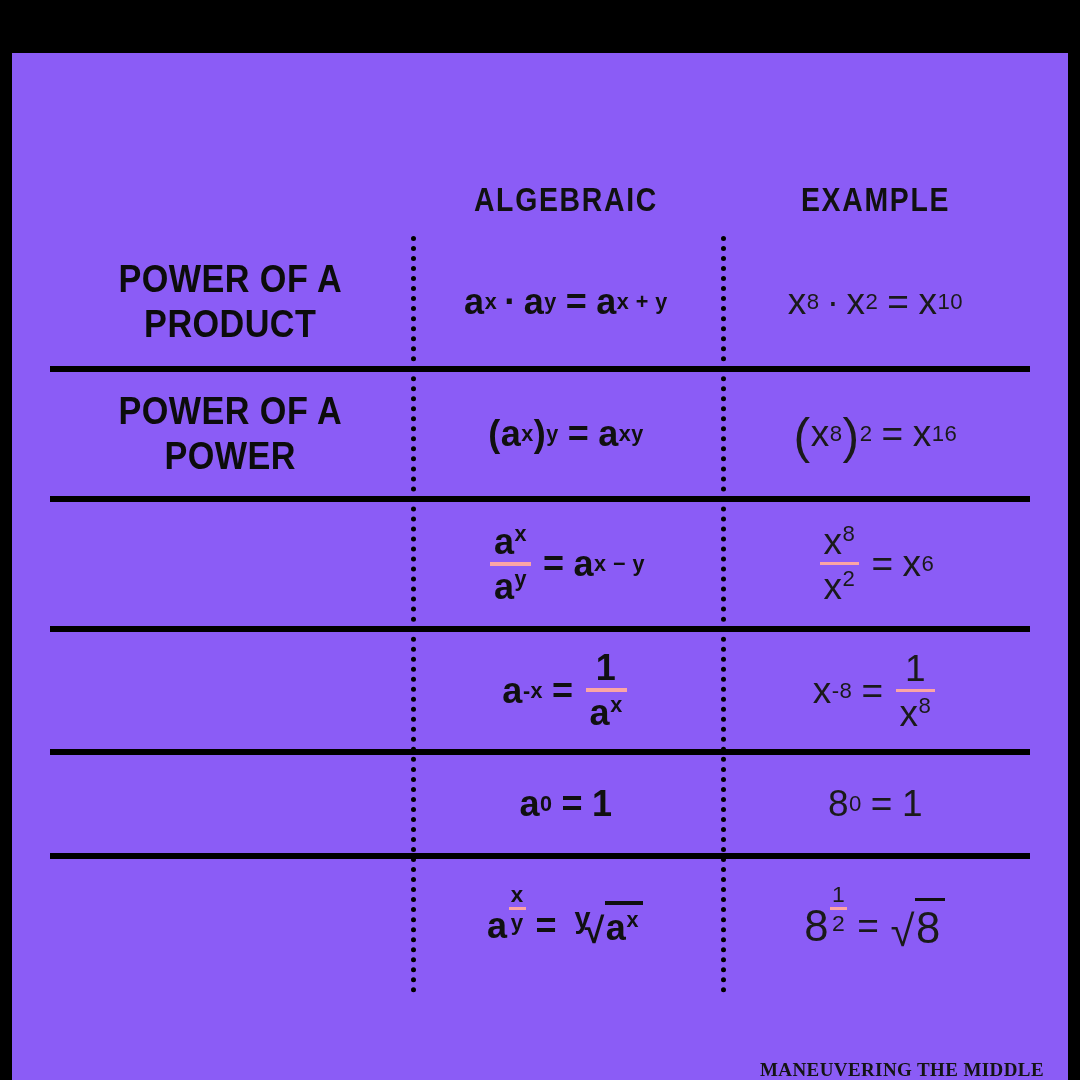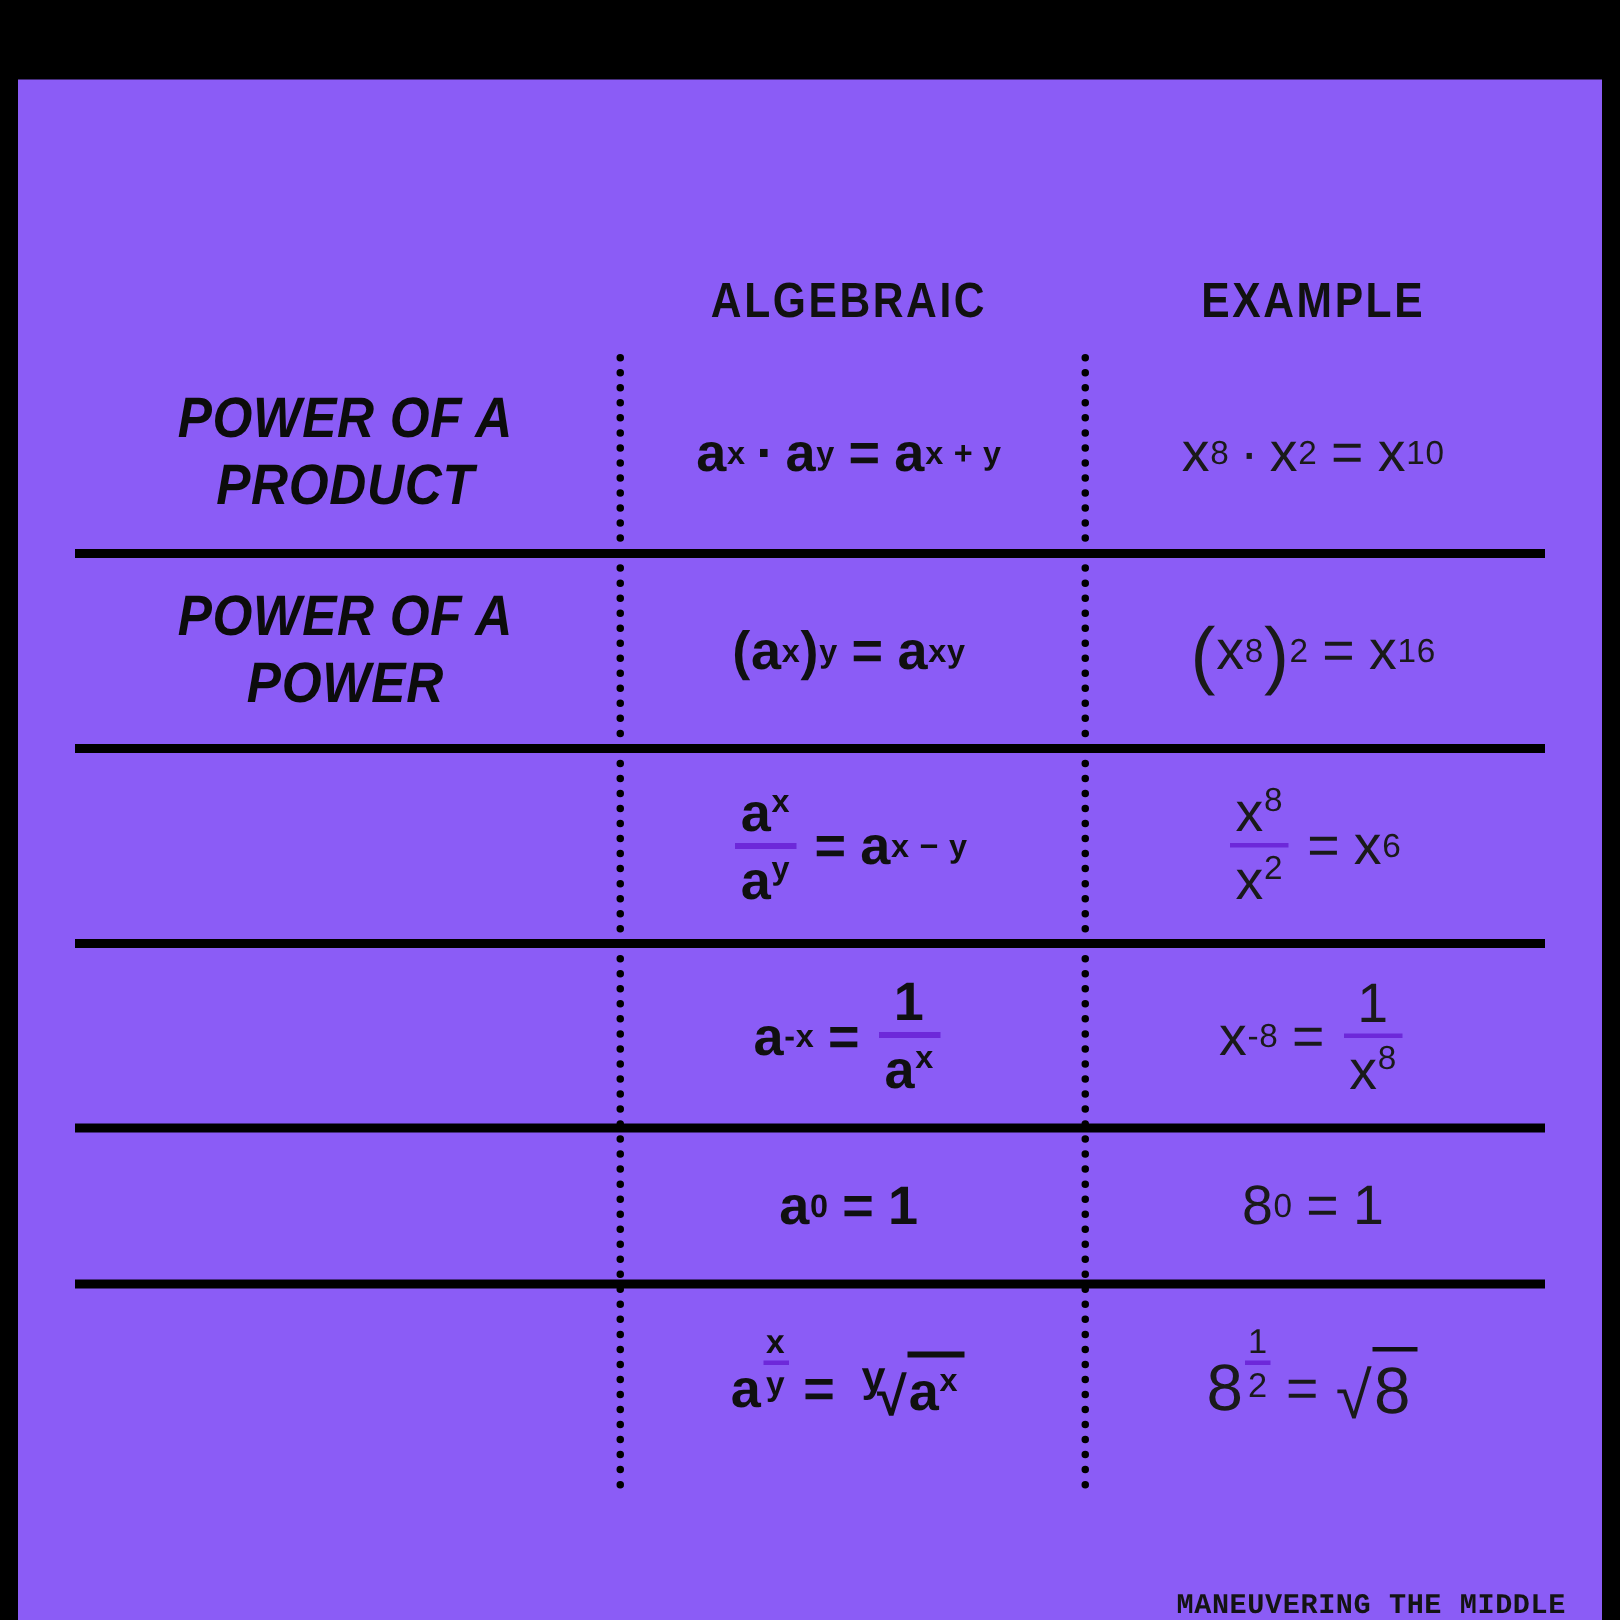--- a/index.html
+++ b/index.html
@@ -93,21 +93,21 @@
   }
   .cell {
     position: absolute;
     top: 0;
     height: 100%;
     display: flex;
     align-items: center;
     justify-content: center;
     box-sizing: border-box;
   }
-  .cell.name  { left: 0px;   width: 361px; font-style: italic; }
+  .cell.name  { left: 0px;   width: 361px; }
   .cell.alg   { left: 361px; width: 310px; }
   .cell.exm   { left: 671px; width: 309px; }
 
   .rule-name {
     font-family: "Liberation Sans Narrow", "Liberation Sans", sans-serif;
     font-weight: 700;
     font-size: 38px;
     line-height: 1.18;
     letter-spacing: 0.5px;
     color: #0c0c0c;
@@ -153,21 +153,21 @@
     align-items: center;
     justify-content: center;
     vertical-align: middle;
     line-height: 1.0;
     margin: 0 3px;
   }
   .frac .num {
     padding: 0 4px 2px 4px;
   }
   .frac .den {
-    border-top: 4px solid #6d28d9;
+    border-top: 4px solid #fca5a5;
     padding: 3px 4px 0 4px;
   }
   .math.exm .frac .den { border-top-width: 3px; }
 
   
   .frac.tiny {
     font-size: 0.62em;
     margin: 0 1px;
     vertical-align: super;
   }
@@ -204,21 +204,21 @@
     display: inline-flex;
     position: relative;
     top: -0.46em;
   }
 
   
   .brand {
     position: absolute;
     right: 24px;
     bottom: 28px;
-    font-family: Liberation Mono, monospace;
+    font-family: Liberation Serif, serif;
     font-weight: 700;
     font-size: 19px;
     letter-spacing: 0.4px;
     color: #141414;
     text-align: right;
   }
 </style>
 </head>
 <body>
 

